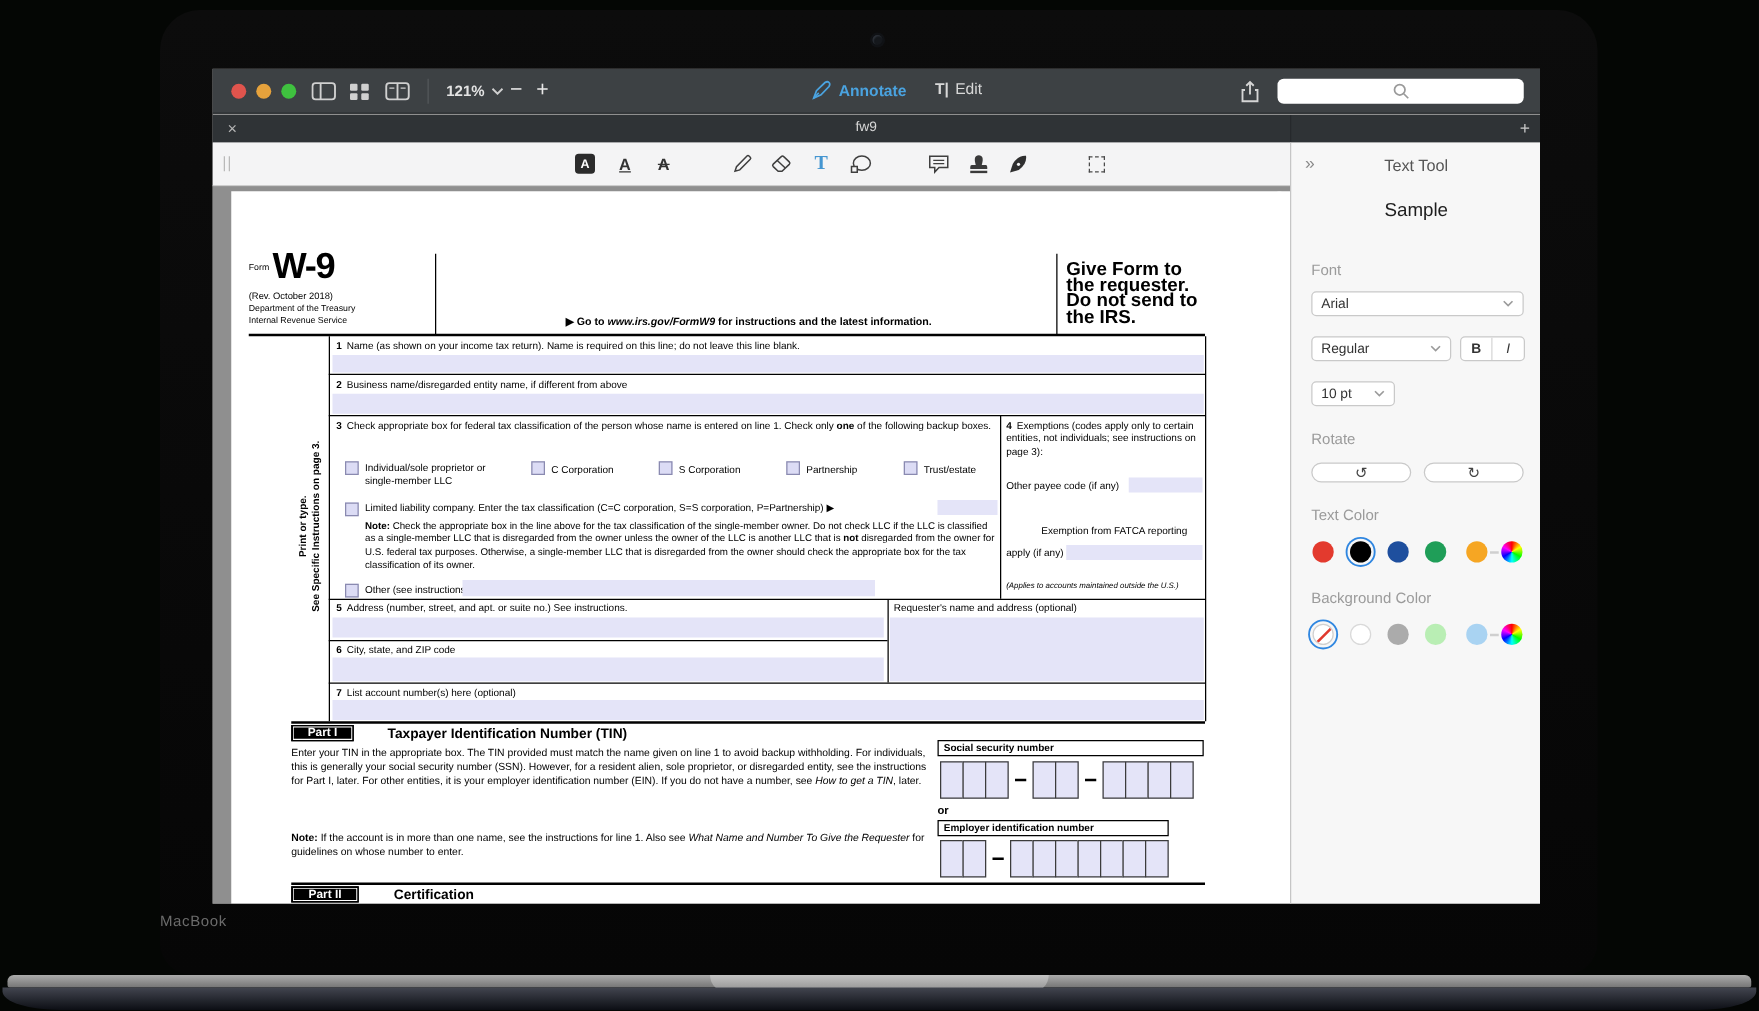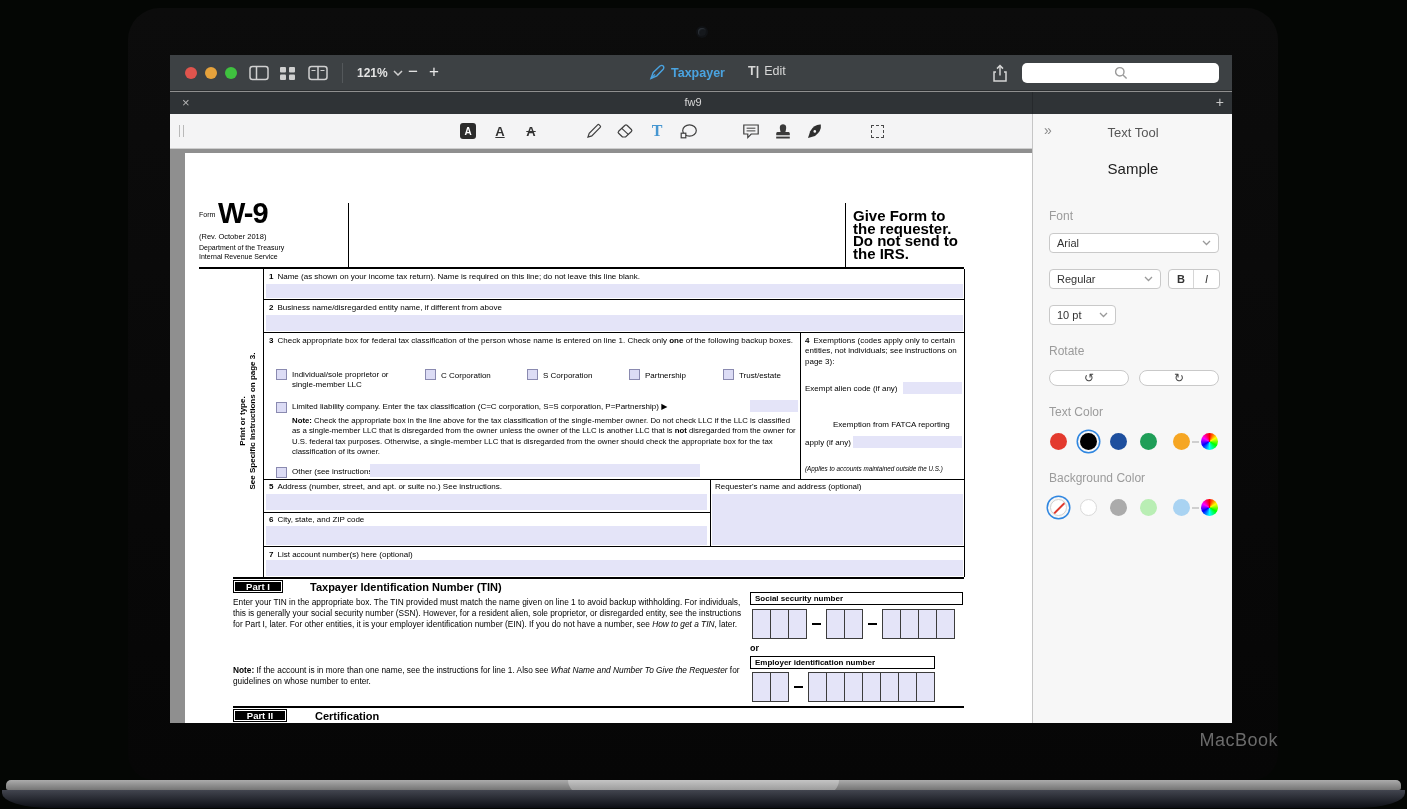--- a/index.html
+++ b/index.html
@@ -4,22 +4,22 @@
 <style>
   html,body{margin:0;padding:0;background:#040604;}
   *{box-sizing:border-box;font-family:"Liberation Sans",sans-serif;}
   .stage{position:relative;width:1407px;height:809px;background:#040604;overflow:hidden;}
 
   
   .bezel{position:absolute;left:128px;top:8px;width:1150px;height:772px;
          background:linear-gradient(#0c0c0c,#060606);border-radius:32px 32px 26px 26px;}
   .camera{position:absolute;left:570px;top:20px;width:8px;height:8px;border-radius:50%;
           background:#15181c;box-shadow:0 0 0 2px #101215, inset 1px 1px 1px #2c3138;}
-  .bezel-label{position:absolute;left:0;right:0;top:722px;text-align:right;
-               color:#6b6b6b;font-size:18px;letter-spacing:.5px;}
+  .bezel-label{position:absolute;left:0;right:0;top:722px;text-align:left;
+               color:#6b6b6b;font-size:12px;letter-spacing:.5px;}
   .base-top{position:absolute;left:6px;top:780px;width:1395px;height:10px;
             background:linear-gradient(#ababab,#757575);border-radius:5px 5px 2px 2px;}
   .base-notch{position:absolute;left:568px;top:780px;width:271px;height:14px;
               background:linear-gradient(#c4c4c4,#8d8d8d);border-radius:0 0 14px 14px;}
   .base-body{position:absolute;left:2px;top:790px;width:1403px;height:18px;
              background:linear-gradient(#42454f,#0c0e14);border-radius:0 0 46px 46px / 0 0 15px 15px;}
 
   
   .screen{position:absolute;left:42px;top:47px;width:1062px;height:668px;overflow:hidden;background:#8f8f8f;}
 
@@ -146,21 +146,21 @@
             </svg>
         </div>
         <span class="tb-txtbtn" style="left:238px">−</span>
         <span class="tb-txtbtn" style="left:259px">+</span>
 
         <div class="annotate">
           <svg width="17" height="17">
               <path d="M3 14.5 L5.2 8.5 L12 2 Q14 .8 15.2 2 Q16.4 3.2 15.2 5.2 L8.8 11.8 Z" fill="none" stroke="#4aa3e0" stroke-width="1.4"></path>
               <line x1="3" y1="14.5" x2="7" y2="10.3" stroke="#4aa3e0" stroke-width="1.2"></line>
             </svg>
-          <span>Taxpayer</span>
+          <span>Annotate</span>
         </div>
         <div class="editgrp">
           <span style="font-weight:bold">T|</span>
           <span>Edit</span>
         </div>
 
         <span class="share">
           <svg width="16" height="19">
               <path d="M4 8 H2 V17 H14 V8 H12" fill="none" stroke="#d5d5d5" stroke-width="1.5"></path>
               <line x1="8" y1="2" x2="8" y2="11.5" stroke="#d5d5d5" stroke-width="1.5"></line>
@@ -246,20 +246,23 @@
             <div class="scrollbar"></div>
 
             <div class="page">
 
               <div class="t" style="left:14px;top:58px;font-size:7px">Form</div>
               <div class="t b" style="left:33px;top:42px;font-size:29px;letter-spacing:-1px">W-9</div>
               <div class="t" style="left:14px;top:79px;font-size:7.5px">(Rev. October 2018)</div>
               <div class="t" style="left:14px;top:91px;font-size:7px">Department of the Treasury</div>
               <div class="t" style="left:14px;top:100px;font-size:7px">Internal Revenue Service</div>
               <div class="vb" style="left:163px;top:50px;height:65px"></div>
+              <div class="t b" style="left:170px;top:99px;width:488px;text-align:center;font-size:8.5px">
+                <span>▶ Go to </span><span class="it">www.irs.gov/FormW9</span><span> for instructions and the latest information.</span>
+              </div>
               <div class="vb" style="left:660px;top:50px;height:65px"></div>
               <div class="t b" style="left:668px;top:57px;width:106px;font-size:15px;line-height:12.5px">Give Form to the requester. Do not send to the IRS.</div>
               <div class="hb2" style="left:14px;top:114px;width:765px"></div>
 
               <div class="rail">
                 <div>Print or type.</div>
                 <div>See Specific Instructions on page 3.</div>
               </div>
 
               <div class="vb" style="left:78px;top:116px;height:308px"></div>
@@ -297,21 +300,21 @@
 
               <div class="cb" style="left:91px;top:314px"></div>
               <div class="t" style="left:107px;top:314px">Other (see instructions) ▶</div>
               <div class="lav" style="left:185px;top:311px;width:330px;height:13px"></div>
               <div class="hb" style="left:78px;top:326px;width:701px"></div>
 
               <div class="vb" style="left:615px;top:179px;height:147px"></div>
               <div class="t" style="left:620px;top:183px;width:154px;line-height:10.4px">
                 <span class="num">4</span><span>Exemptions (codes apply only to certain entities, not individuals; see instructions on page 3):</span>
               </div>
-              <div class="t" style="left:620px;top:231px">Exempt alien code (if any)</div>
+              <div class="t" style="left:620px;top:231px">Other payee code (if any)</div>
               <div class="lav" style="left:718px;top:229px;width:59px;height:12px"></div>
               <div class="t" style="left:648px;top:267px">Exemption from FATCA reporting</div>
               <div class="t" style="left:620px;top:285px">apply (if any)</div>
               <div class="lav" style="left:668px;top:283px;width:109px;height:12px"></div>
               <div class="t it" style="left:620px;top:312px;font-size:6.3px">(Applies to accounts maintained outside the U.S.)</div>
 
               <div class="t" style="left:84px;top:329px"><span class="num">5</span><span>Address (number, street, and apt. or suite no.) See instructions.</span></div>
               <div class="lav" style="left:81px;top:341px;width:441px;height:16px"></div>
               <div class="vb" style="left:525px;top:327px;height:66px"></div>
               <div class="t" style="left:530px;top:329px;width:245px">Requester's name and address (optional)</div>

